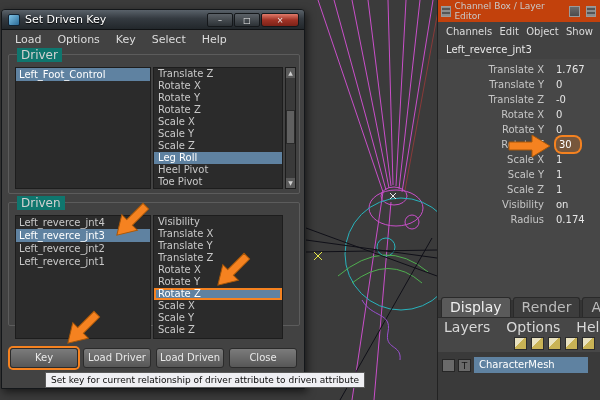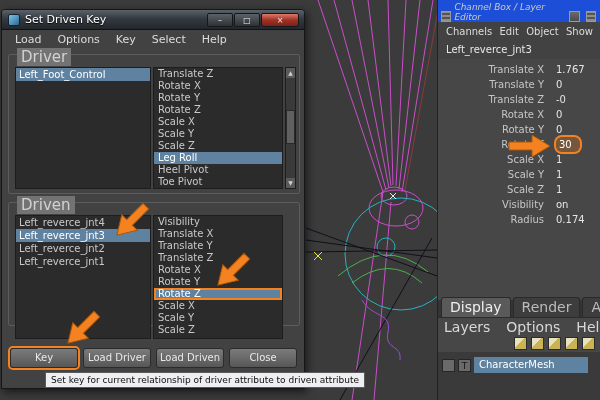--- a/index.html
+++ b/index.html
@@ -6,22 +6,22 @@
   html,body { width:600px; height:400px; overflow:hidden; background:#3b3b3b;
               font-family:"DejaVu Sans", sans-serif; }
   .abs { position:absolute; }
 
   
   #viewport { left:0; top:0; width:600px; height:400px; z-index:0; }
 
   
   #right-panel { left:437px; top:0; width:163px; height:400px; background:#474747;
                  border-left:1px solid #222; z-index:2; color:#c9c9c9; }
-  .cb-header { position:absolute; left:0; top:0; width:163px; height:22px; background:#1d4ed8;
-               display:flex; align-items:flex-end; font-size:9px; color:#c9c9c9;font-style:italic; }
+  .cb-header { position:absolute; left:0; top:0; width:163px; height:22px; background:#c2410c;
+               display:flex; align-items:center; font-size:9px; color:#c9c9c9; }
   .panel-ico { display:inline-block; width:11px; height:11px; border:1px solid #9a9a9a;
                background:linear-gradient(#6a6a6a,#4c4c4c); margin:0 3px; }
   .panel-ico.inner { background:
       repeating-linear-gradient(0deg,#8d8d8d 0 2px,#555 2px 4px); }
   .cb-menus { position:absolute; left:0; top:22px; width:163px; height:19px; background:#424242;
               display:flex; align-items:center; justify-content:space-between;
               padding:0 8px; font-size:10px; color:#dcdcdc; }
   .cb-obj { position:absolute; left:0; top:41px; width:163px; height:18px; background:#424242;
             line-height:18px; padding-left:8px; font-size:10px; color:#e8e8e8; }
   .chrow { position:absolute; left:0; width:163px; height:15px; font-size:10px; line-height:15px; }
@@ -70,22 +70,22 @@
             color:#eee; background:linear-gradient(#5b6167,#2d3236);
             border:1px solid #15181b; border-radius:2px; }
   .winbtn.close { width:38px; background:linear-gradient(#e07a6a,#a03225 50%,#7c2218);
                   border-radius:2px 2px 3px 3px; }
   .menubar { position:absolute; left:0; top:20px; width:100%; height:18px;
              display:flex; align-items:center; gap:2px; padding-left:6px;
              font-size:11px; color:#dcdcdc; background:#424242; }
   .menubar span { padding:0 7px; }
   .frame { position:absolute; left:6px; width:292px; border:1px solid #5c5c5c;
            border-radius:2px; }
-  .frame-label { position:absolute; top:-7px; left:8px; background:#737373;
-                 padding:0 4px; font-size:15px; color:#d2d2d2; }
+  .frame-label { position:absolute; top:-7px; left:8px; background:#0f766e;
+                 padding:0 4px; font-size:12px; color:#d2d2d2; }
   .list { position:absolute; background:#2b2b2b; border:1px solid #1d1d1d; overflow:hidden; }
   .li { height:12px; line-height:12px; font-size:10px; color:#c9c9c9; padding-left:4px;
         white-space:nowrap; }
   .oli { height:13px; line-height:13px; font-size:10px; color:#c9c9c9; padding-left:3px;
          white-space:nowrap; }
   .sel { background:#5f82a1; color:#fff; }
   .ann { box-shadow:inset 0 0 0 2px #f58220; }
   .sbar { position:absolute; width:11px; background:#3a3a3a; border:1px solid #1d1d1d; }
   .sarr { position:absolute; left:0; width:9px; height:10px; background:#5a5a5a;
           font-size:6px; line-height:10px; text-align:center; color:#cfcfcf; }

